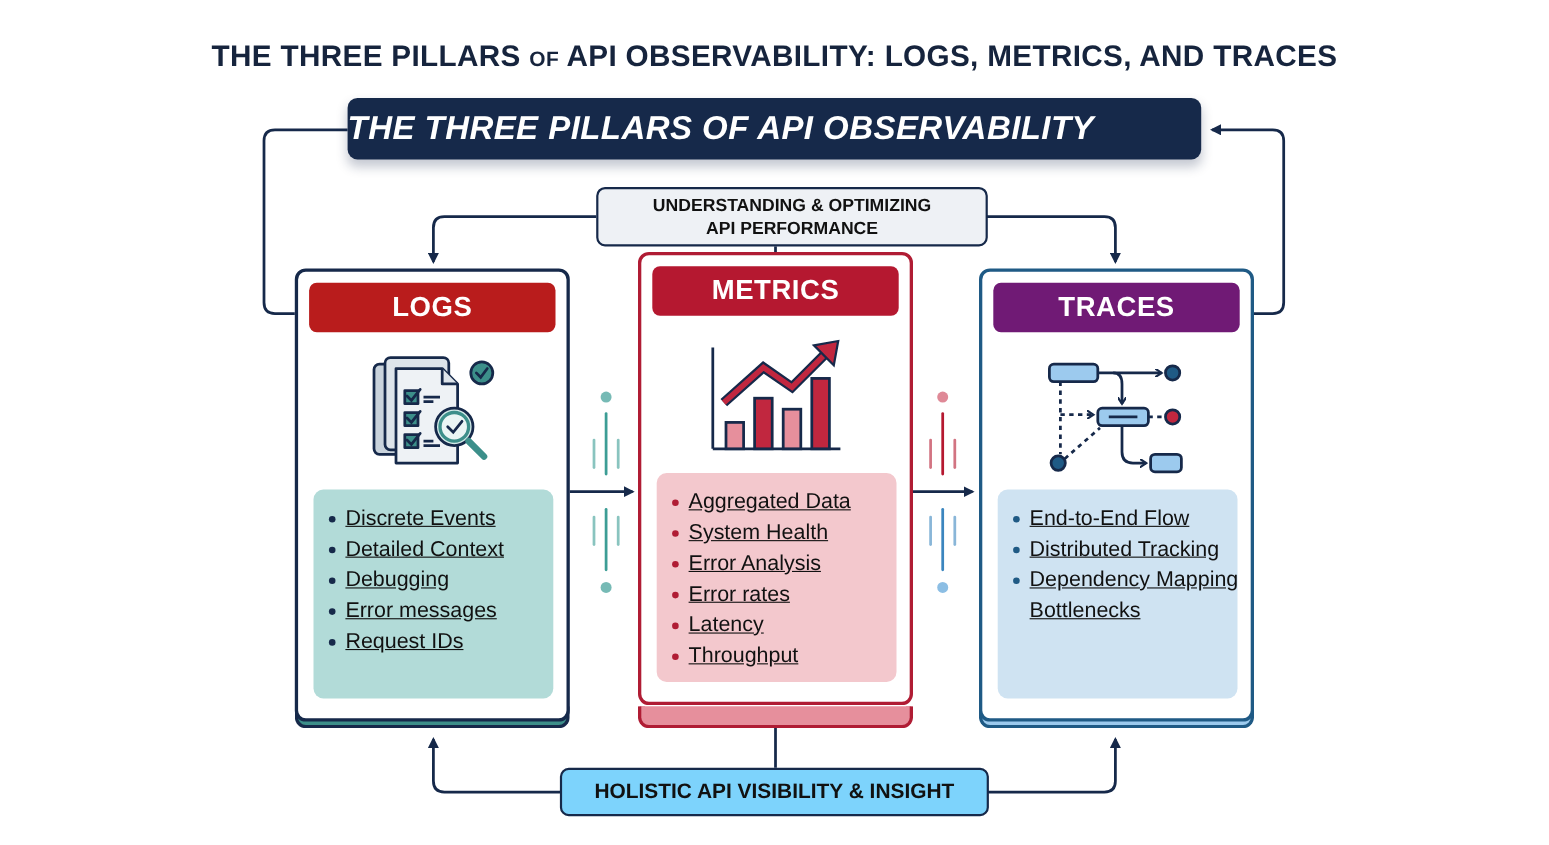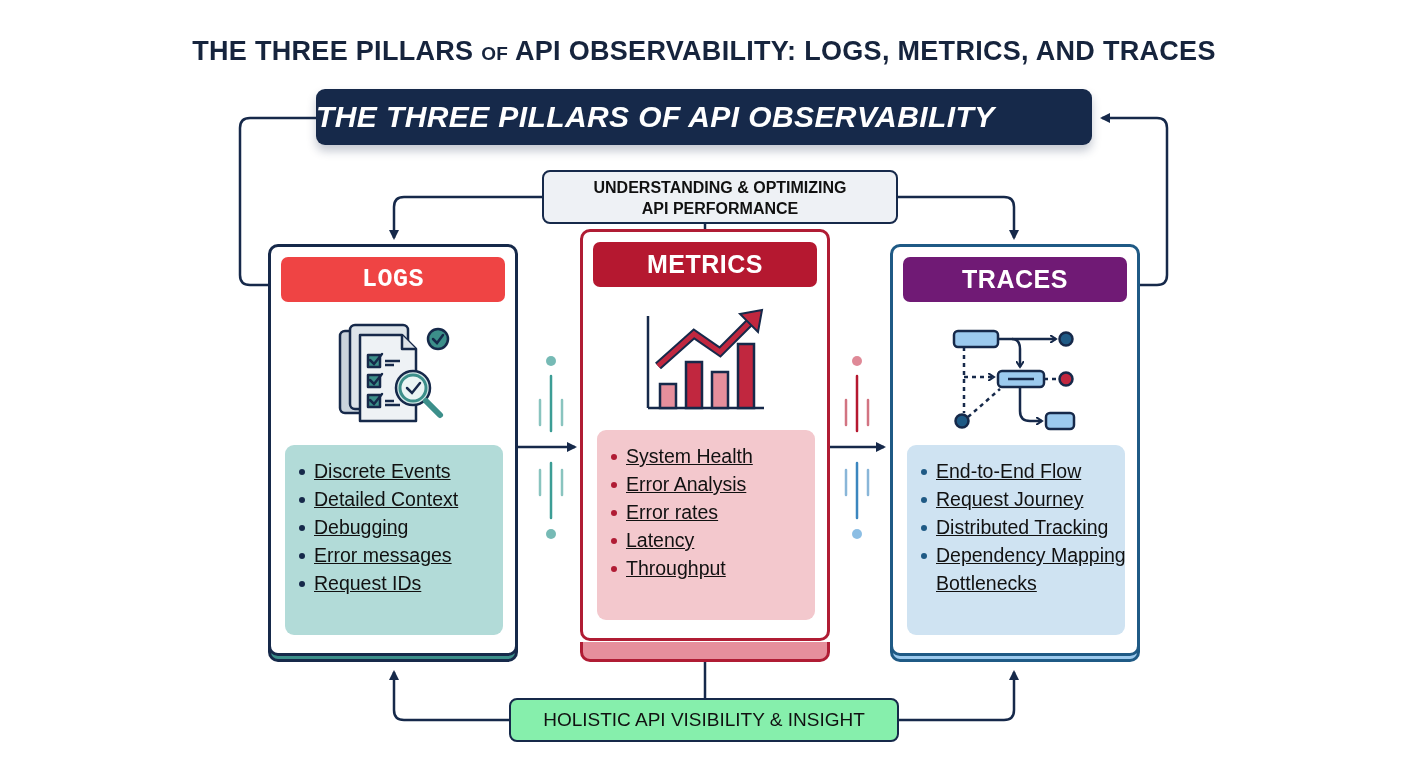--- a/index.html
+++ b/index.html
@@ -2,32 +2,32 @@
 <html><head>
 <meta charset="utf-8">
 <style>
   html, body { margin:0; padding:0; background:#ffffff; }
   body { width:1408px; height:768px; position:relative; overflow:hidden; font-family:"Liberation Sans", "DejaVu Sans", sans-serif; color:#111; }
   .abs { position:absolute; }
   .main-title { left:0; top:36px; width:1408px; text-align:center; font-size:27px; font-weight:bold; color:#16243d; letter-spacing:0.3px; }
   .main-title .of { font-size:19px; font-weight:bold; }
   .banner { left:316px; top:89px; width:776px; height:56px; background:#16294a; border-radius:9px; box-shadow:0 6px 10px rgba(22,41,74,0.25); color:#fff; font-size:30px; font-weight:bold; line-height:56px; letter-spacing:0.4px;font-style:italic; }
   .sub-box { left:542px; top:170px; width:356px; height:54px; background:#eef1f5; border:2.5px solid #16294a; border-radius:8px; box-sizing:border-box; text-align:center; font-size:16px; font-weight:bold; color:#111; line-height:21px; padding-top:5px; }
-  .bottom-box { left:509px; top:698px; width:390px; height:44px; background:#86efac; border:2.5px solid #16294a; border-radius:8px; box-sizing:border-box; text-align:center; font-size:19px; font-weight:normal; color:#111; line-height:40px; }
+  .bottom-box { left:509px; top:698px; width:390px; height:44px; background:#7dd3fc; border:2.5px solid #16294a; border-radius:8px; box-sizing:border-box; text-align:center; font-size:19px; font-weight:bold; color:#111; line-height:40px; }
   .card { width:250px; height:412px; background:#fff; border-radius:10px; box-sizing:border-box; border:3px solid; }
   .card-base { width:250px; height:20px; border-radius:0 0 10px 10px; box-sizing:border-box; border:3px solid; border-top:none; }
   .card-head { position:absolute; left:10px; top:10px; width:224px; height:45px; border-radius:7px; color:#fff; font-size:25px; font-weight:bold; text-align:center; line-height:45px; letter-spacing:0.5px; }
   .card-icon { position:absolute; left:45px; top:70px; width:160px; height:120px; }
   .card-list { position:absolute; left:14px; top:198px; width:218px; height:190px; border-radius:9px; box-sizing:border-box; padding:12px 6px 0 12px;text-decoration:underline; }
   .card-list ul { margin:0; padding:0; list-style:none; }
   .card-list li { font-size:19.5px; line-height:28px; position:relative; padding-left:17px; color:#111; white-space:nowrap; }
   .card-list li::before { content:""; position:absolute; left:2px; top:12px; width:6px; height:6px; border-radius:50%; }
   .logs.card { border-color:#16294a; }
   .logs.card-base { background:#3c8f8a; border-color:#16294a; }
-  .logs .card-head { background:#ef4444;font-family:Liberation Mono, monospace; }
+  .logs .card-head { background:#b91c1c; }
   .logs .card-list { background:#b2dbd8; }
   .logs .card-list li::before { background:#16294a; }
   .metrics.card { border-color:#b01c34; }
   .metrics.card-base { background:#e68f9c; border-color:#b01c34; }
   .metrics .card-head { background:#b51830; }
   .metrics .card-list { background:#f3c8cd; }
   .metrics .card-list li::before { background:#b01c34; }
   .traces.card { border-color:#1f5a85; }
   .traces.card-base { background:#9ccaee; border-color:#1f5a85; }
   .traces .card-head { background:#701a75; }
@@ -154,20 +154,21 @@
         <rect x="84" y="70" width="16" height="36" fill="#e68f9c"></rect>
         <rect x="110" y="42" width="16" height="64" fill="#c1273f"></rect>
       </g>
       <path d="M30,64 L66,32 L92,50 L124,18" fill="none" stroke="#16294a" stroke-width="9" stroke-linejoin="miter"></path>
       <path d="M30,64 L66,32 L92,50 L124,18" fill="none" stroke="#c1273f" stroke-width="5" stroke-linejoin="miter"></path>
       <path d="M112,12 L134,8 L130,30 Z" fill="#c1273f" stroke="#16294a" stroke-width="2"></path>
     </svg>
   </div>
   <div class="card-list">
     <ul>
+      <li>Aggregated Data</li>
       <li>System Health</li>
       <li>Error Analysis</li>
       <li>Error rates</li>
       <li>Latency</li>
       <li>Throughput</li>
     </ul>
   </div>
 </div>
 
 <div class="abs card-base traces" style="left:890px; top:642px;"></div>
@@ -196,21 +197,20 @@
         <path d="M106,62 L120,62" stroke-dasharray="4,4"></path>
         <path d="M26,30 L26,96" stroke-dasharray="4,4"></path>
         <path d="M26,60 L56,60" stroke-dasharray="4,4" marker-end="url(#tah)"></path>
         <path d="M30,100 L62,72" stroke-dasharray="4,4"></path>
       </g>
     </svg>
   </div>
   <div class="card-list">
     <ul>
       <li>End-to-End Flow</li>
-      <li>Request Journey</li>
       <li>Distributed Tracking</li>
       <li>Dependency Mapping</li>
       <li class="cont" style="padding-left:17px;">Bottlenecks</li>
     </ul>
   </div>
 </div>
 <style>.card-list li.cont::before{display:none;}</style>
 
 <div class="abs bottom-box">HOLISTIC API VISIBILITY &amp; INSIGHT</div>
 

